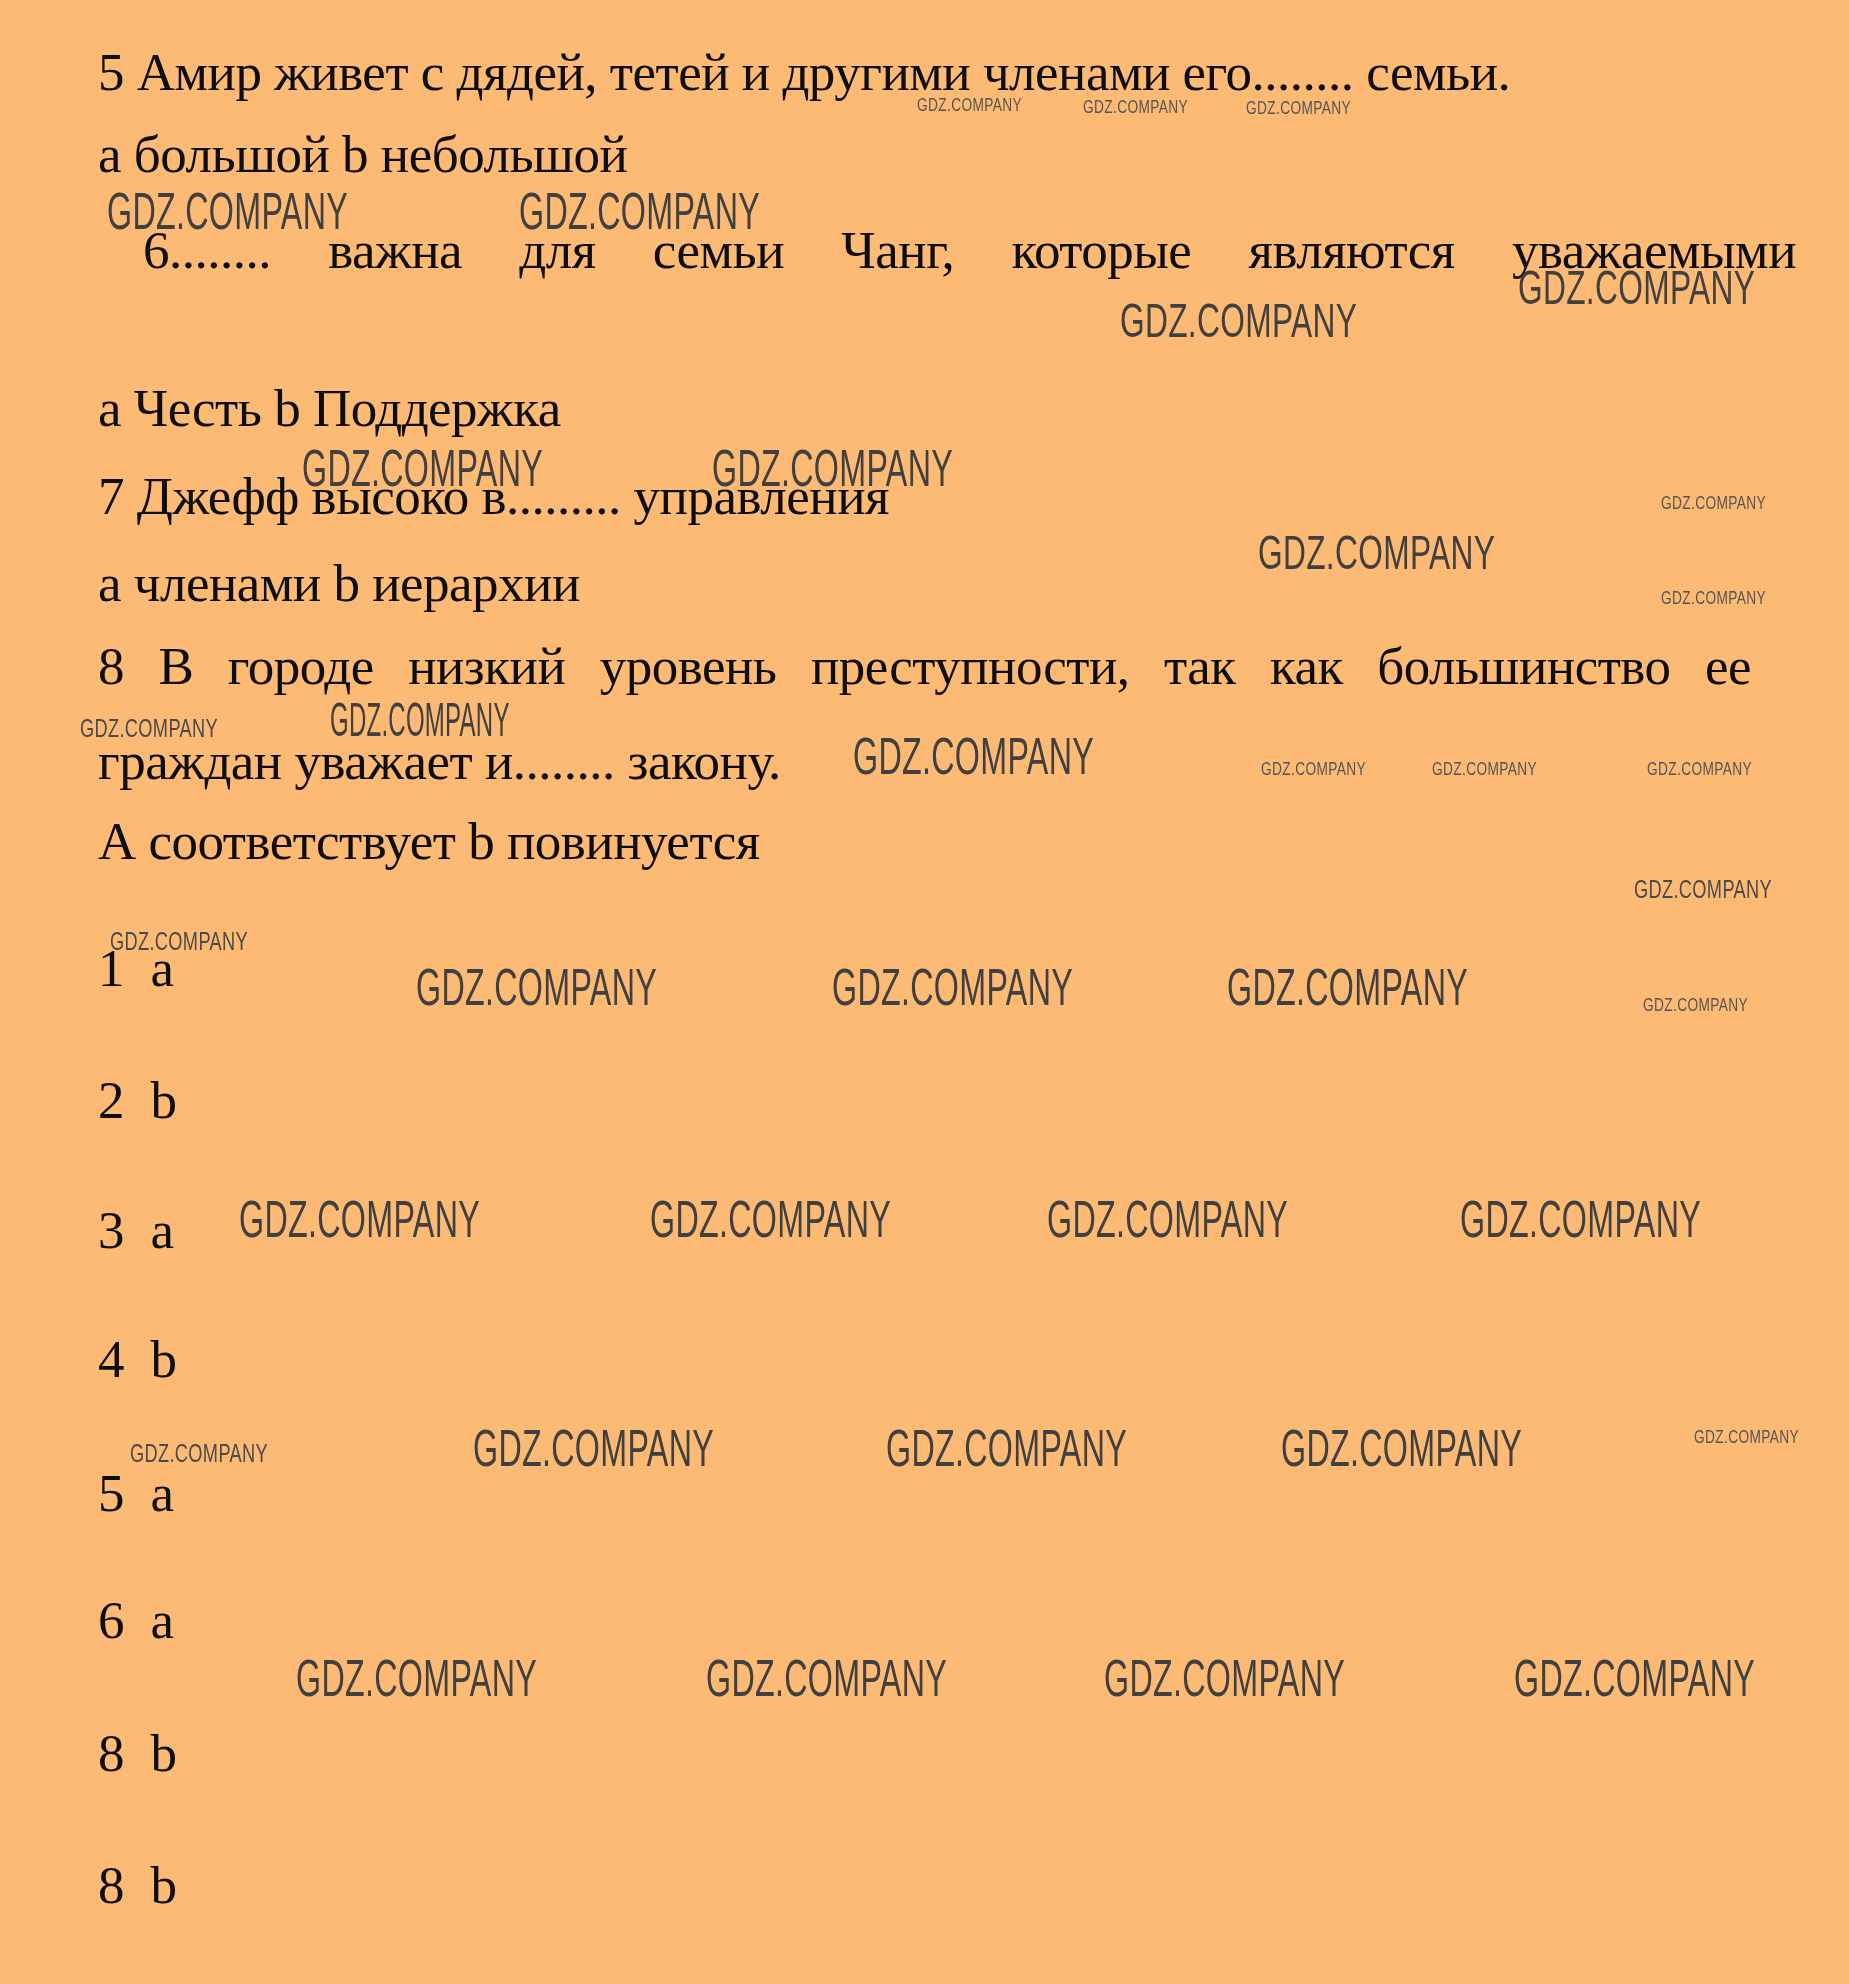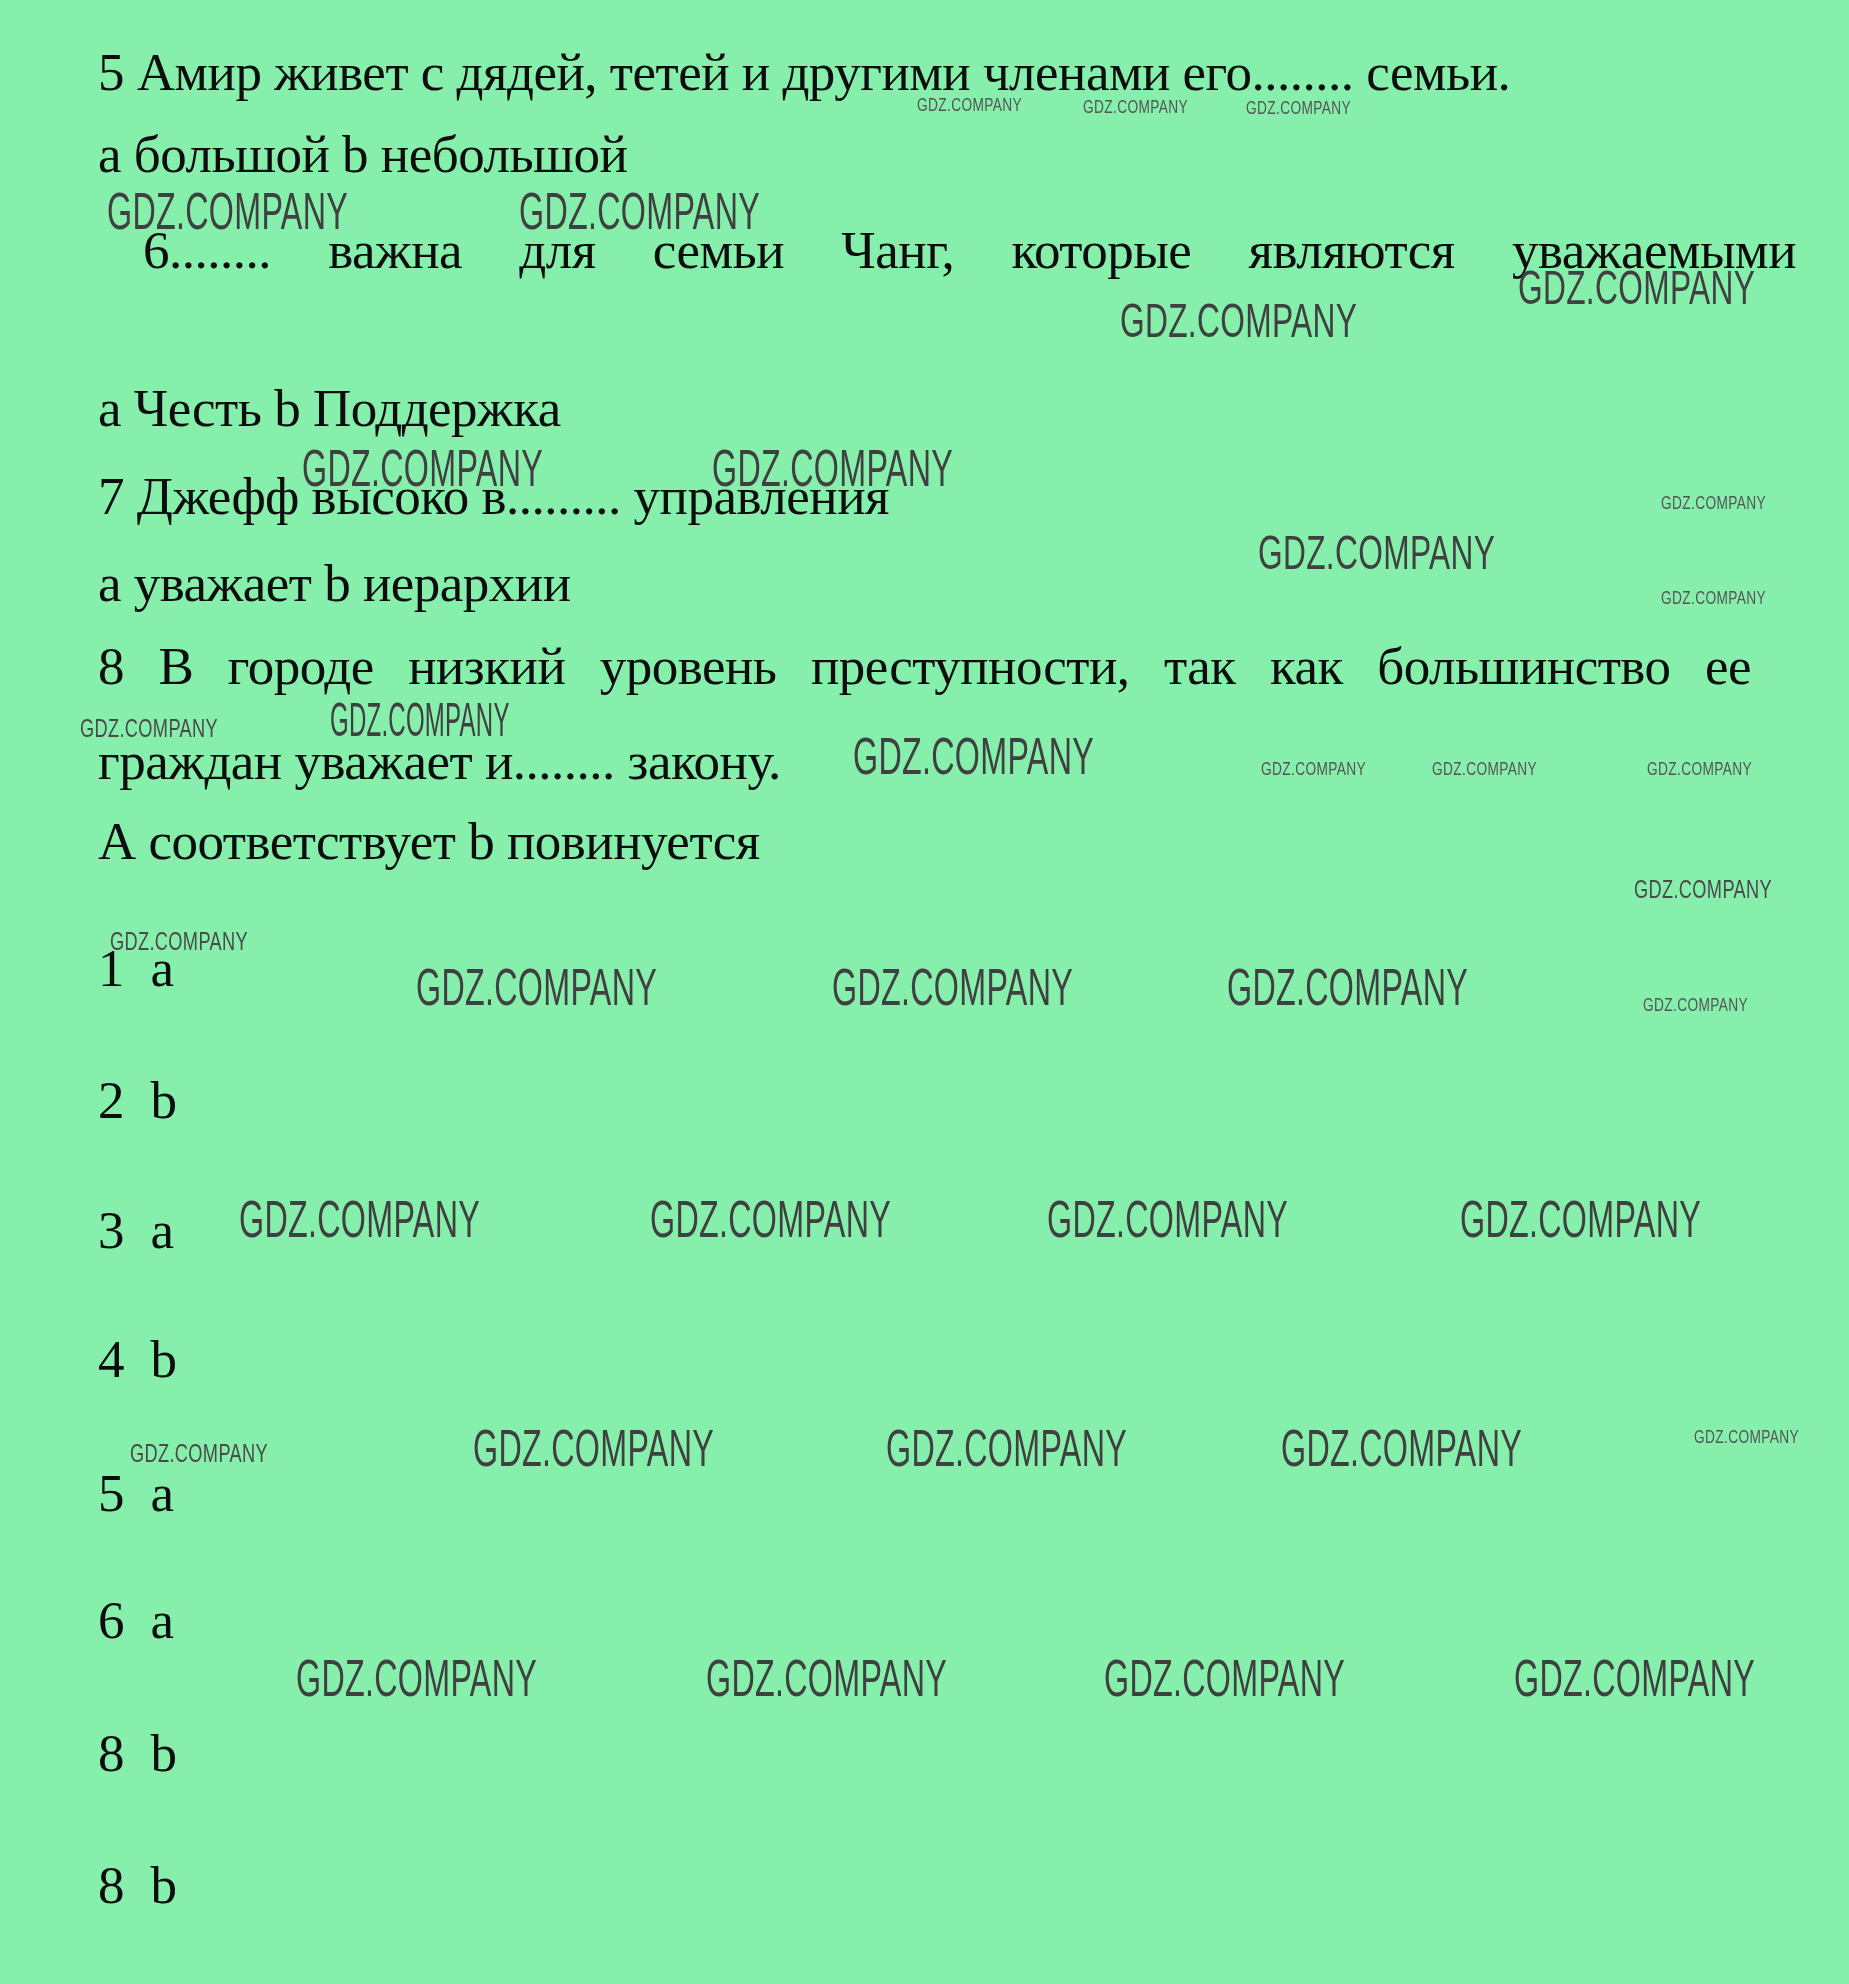--- a/index.html
+++ b/index.html
@@ -1,19 +1,19 @@
 <!DOCTYPE html>
 <html><head>
 <meta charset="utf-8">
 <style>
   html,body{margin:0;padding:0;background:#e8e8e8;}
   .page{
     position:relative;
     width:1849px;height:1985px;
-    background:#86efac;
+    background:#fdba74;
     overflow:hidden;
     font-family:"Liberation Serif", serif;
     color:#0d0d0d;
   }
   .line{
     position:absolute;
     font-size:53px;
     line-height:1.1;
     white-space:nowrap;
     letter-spacing:-0.5px;
@@ -49,21 +49,21 @@
 
 <div class="page">
 
   <div class="line" style="left:98px;top:43px;">5 Амир живет с дядей, тетей и другими членами его........ семьи.</div>
   <div class="line" style="left:98px;top:125px;">a большой b небольшой</div>
 
   <div class="line justify" style="left:98px;top:221px;margin-left:45px;">6........ важна для семьи Чанг, которые являются уважаемыми</div>
   <div class="line" style="left:98px;top:379px;">a Честь b Поддержка</div>
 
   <div class="line" style="left:98px;top:467px;">7 Джефф высоко в......... управления</div>
-  <div class="line" style="left:98px;top:554px;">a уважает b иерархии</div>
+  <div class="line" style="left:98px;top:554px;">a членами b иерархии</div>
 
   <div class="line justify" style="left:98px;top:637px;">8 В городе низкий уровень преступности, так как большинство ее</div>
   <div class="line" style="left:98px;top:732px;">граждан уважает и........ закону.</div>
   <div class="line" style="left:98px;top:812px;">А соответствует b повинуется</div>
 
   <div class="line answer" style="left:98px;top:939px;">1 a</div>
   <div class="line answer" style="left:98px;top:1071px;">2 b</div>
   <div class="line answer" style="left:98px;top:1201px;">3 a</div>
   <div class="line answer" style="left:98px;top:1330px;font-family:Liberation Serif, serif;">4 b</div>
   <div class="line answer" style="left:98px;top:1464px;">5 a</div>

